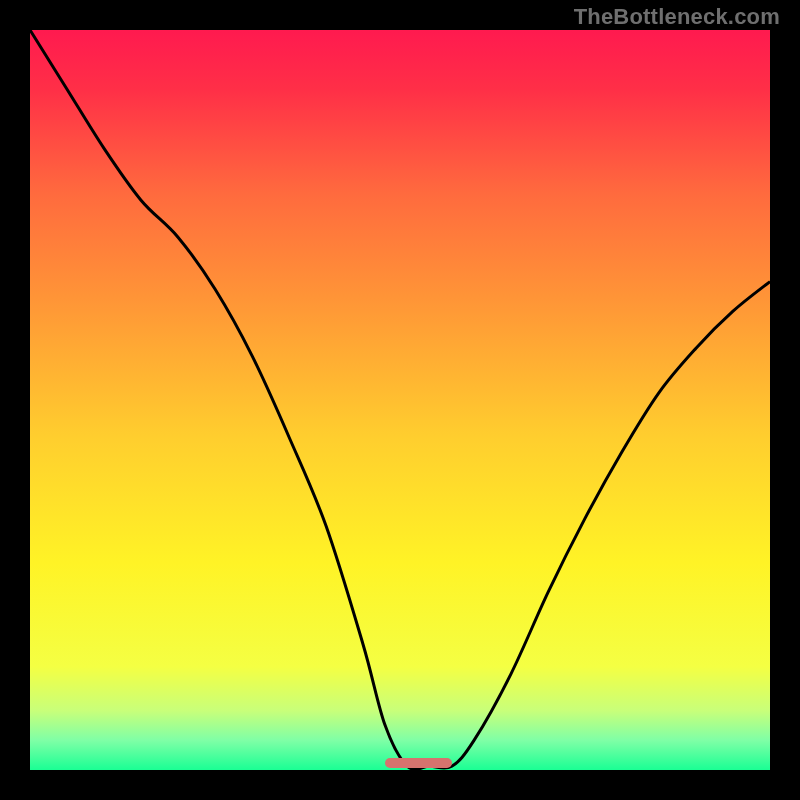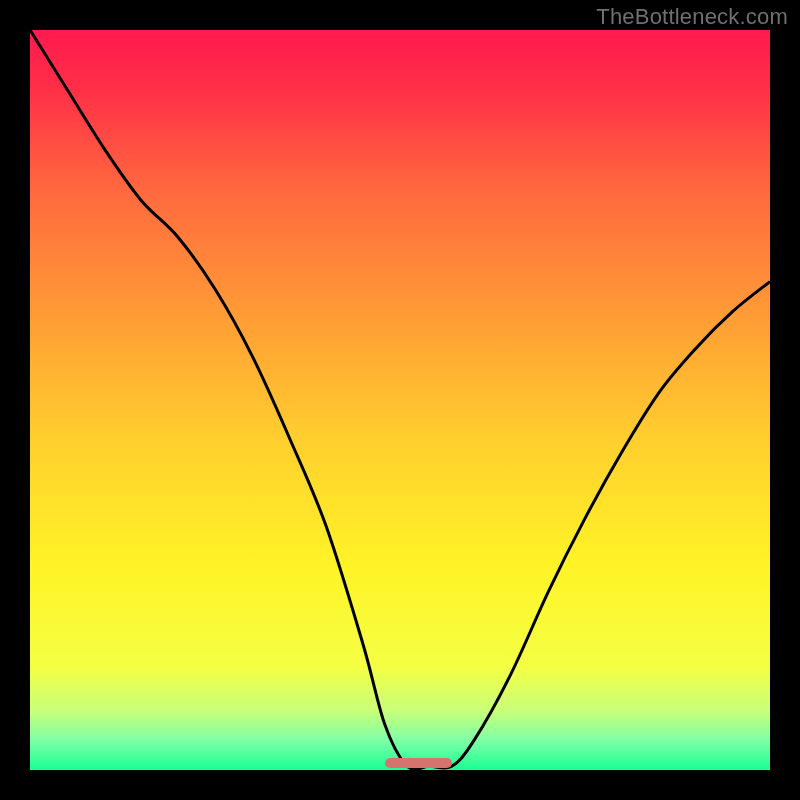--- a/index.html
+++ b/index.html
@@ -31,24 +31,24 @@
     position: absolute;
     left: 30px;
     top: 30px;
     width: 740px;
     height: 740px;
     pointer-events: none;
   }
   .watermark {
     position: absolute;
     top: 4px;
-    right: 12px;
+    right: 20px;
     color: #6f6f6f;
     font-size: 22px;
-    font-weight: 400;
+    font-weight: 700;
     letter-spacing: 0.2px;
   }
   .marker {
     position: absolute;
     height: 10px;
     border-radius: 5px;
     background: #d6736e;
   }
 </style>
 </head>

